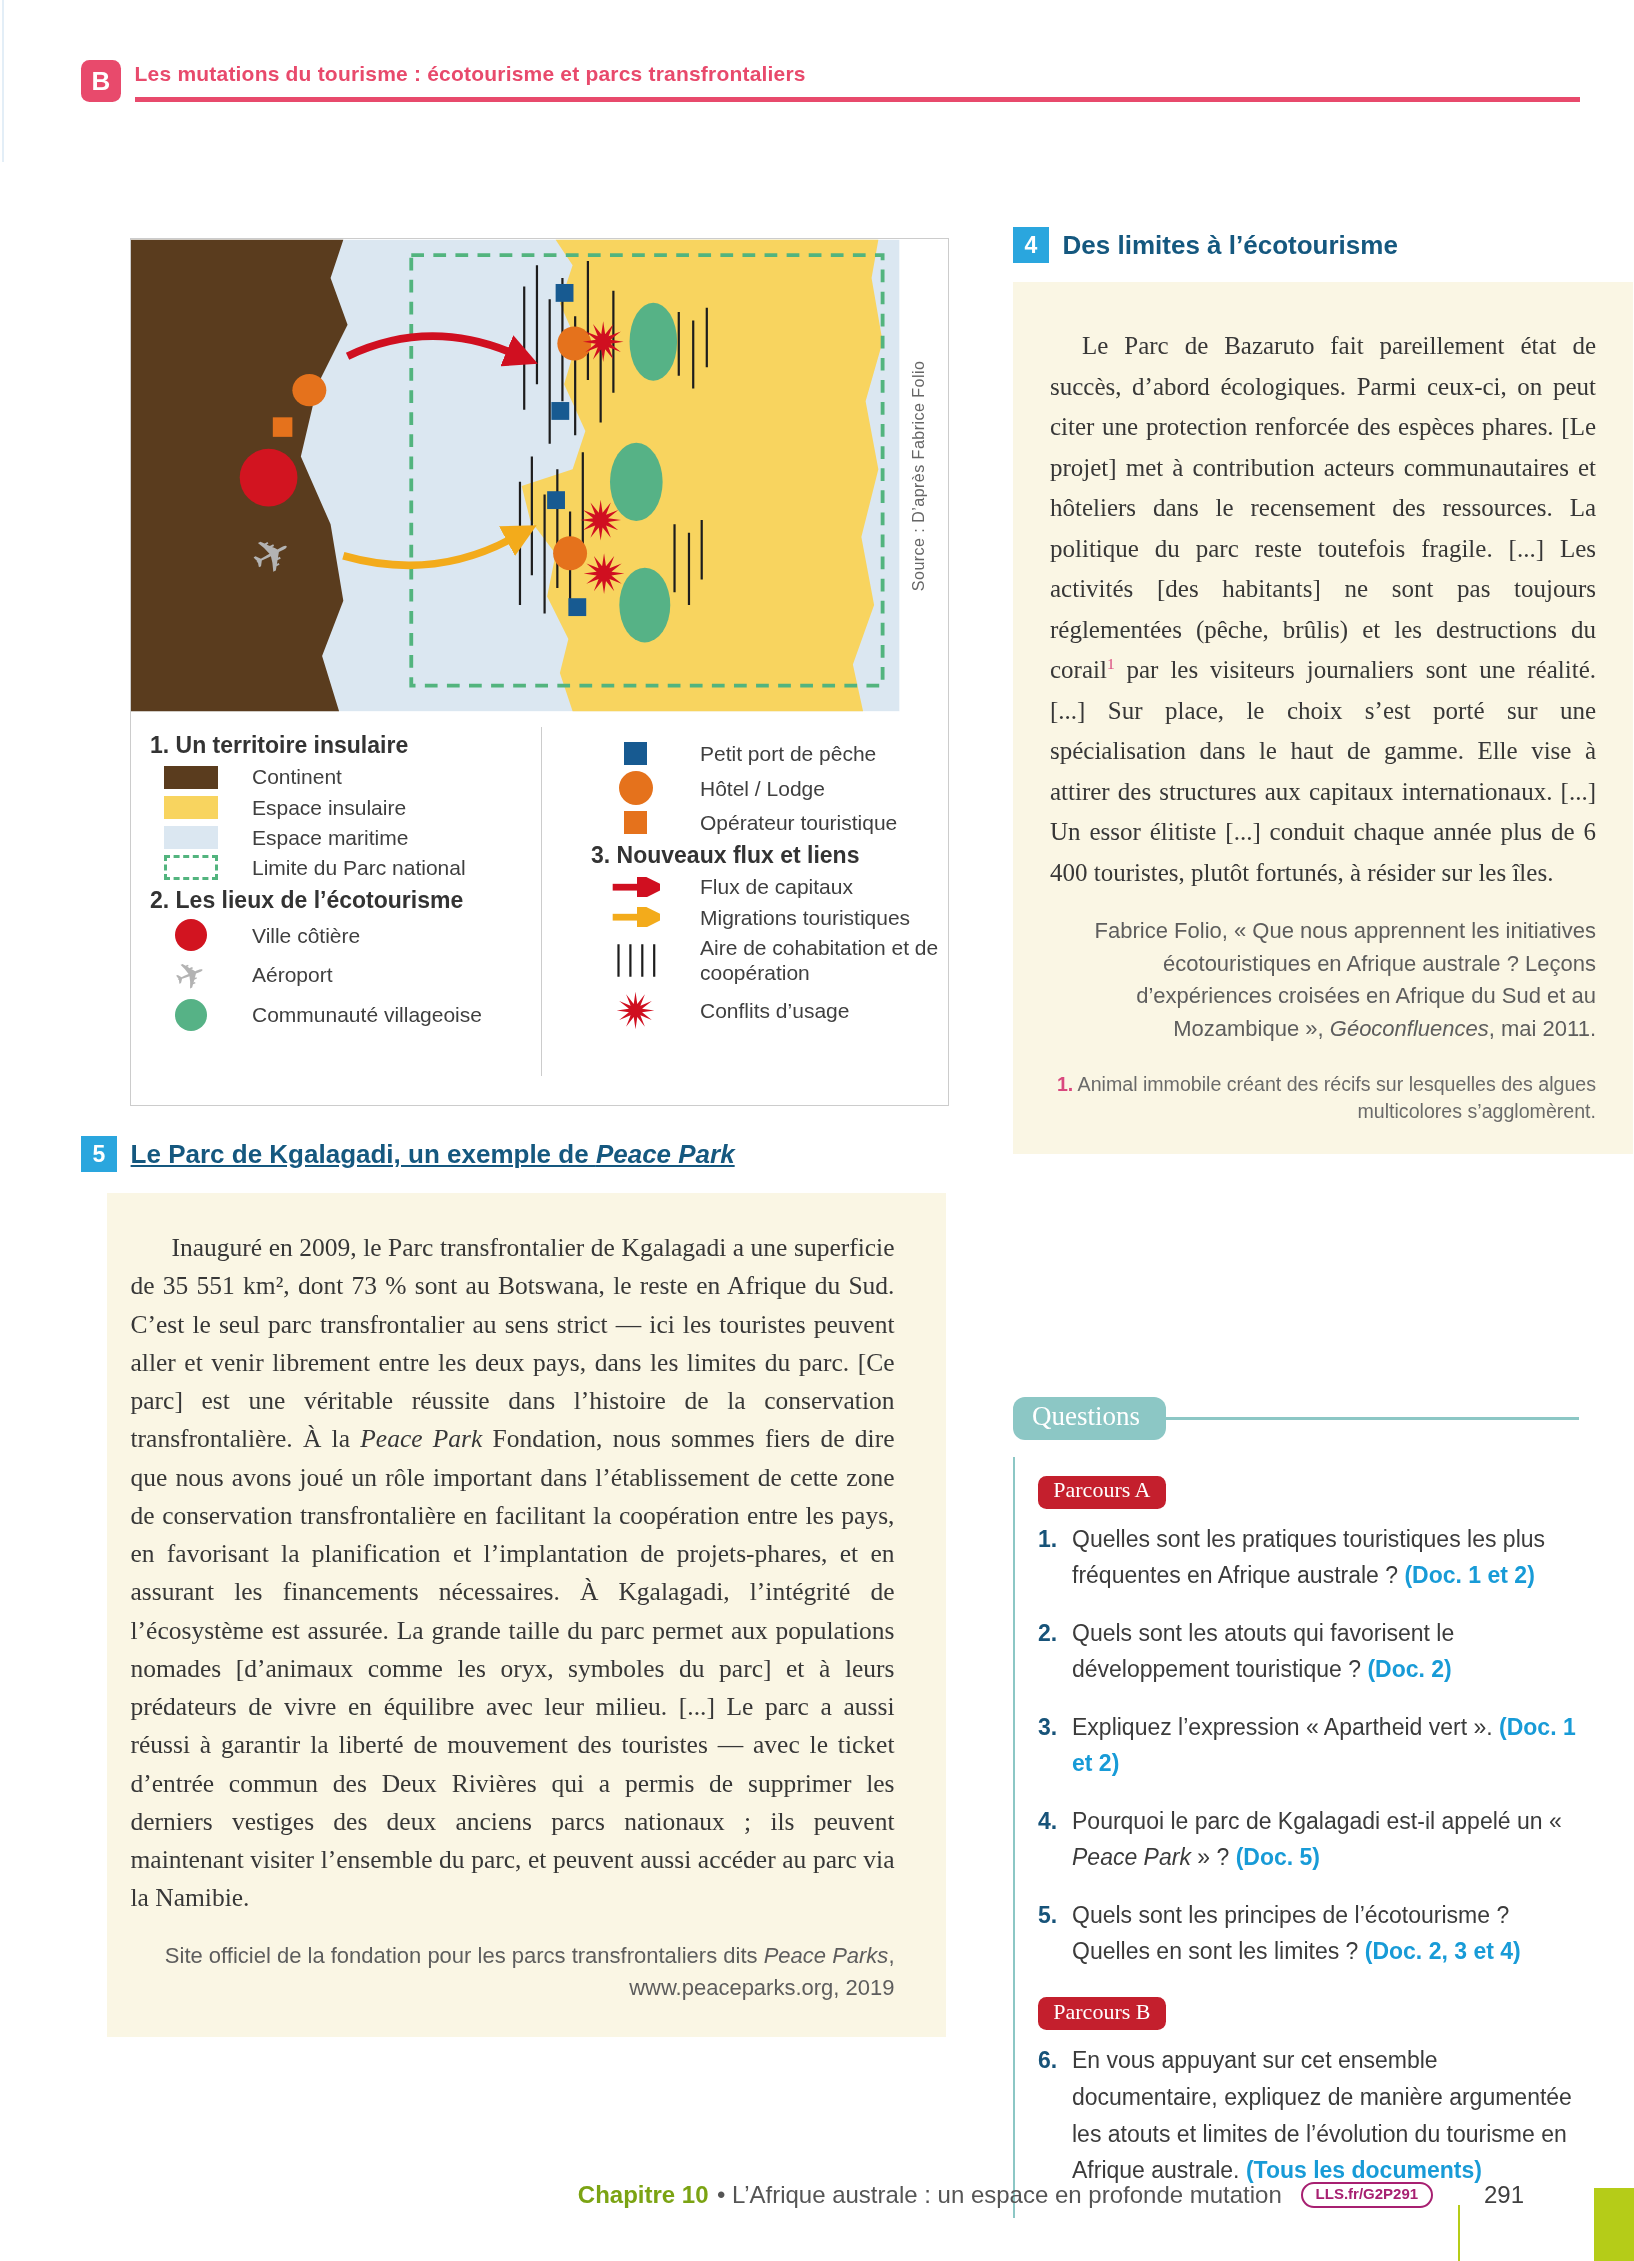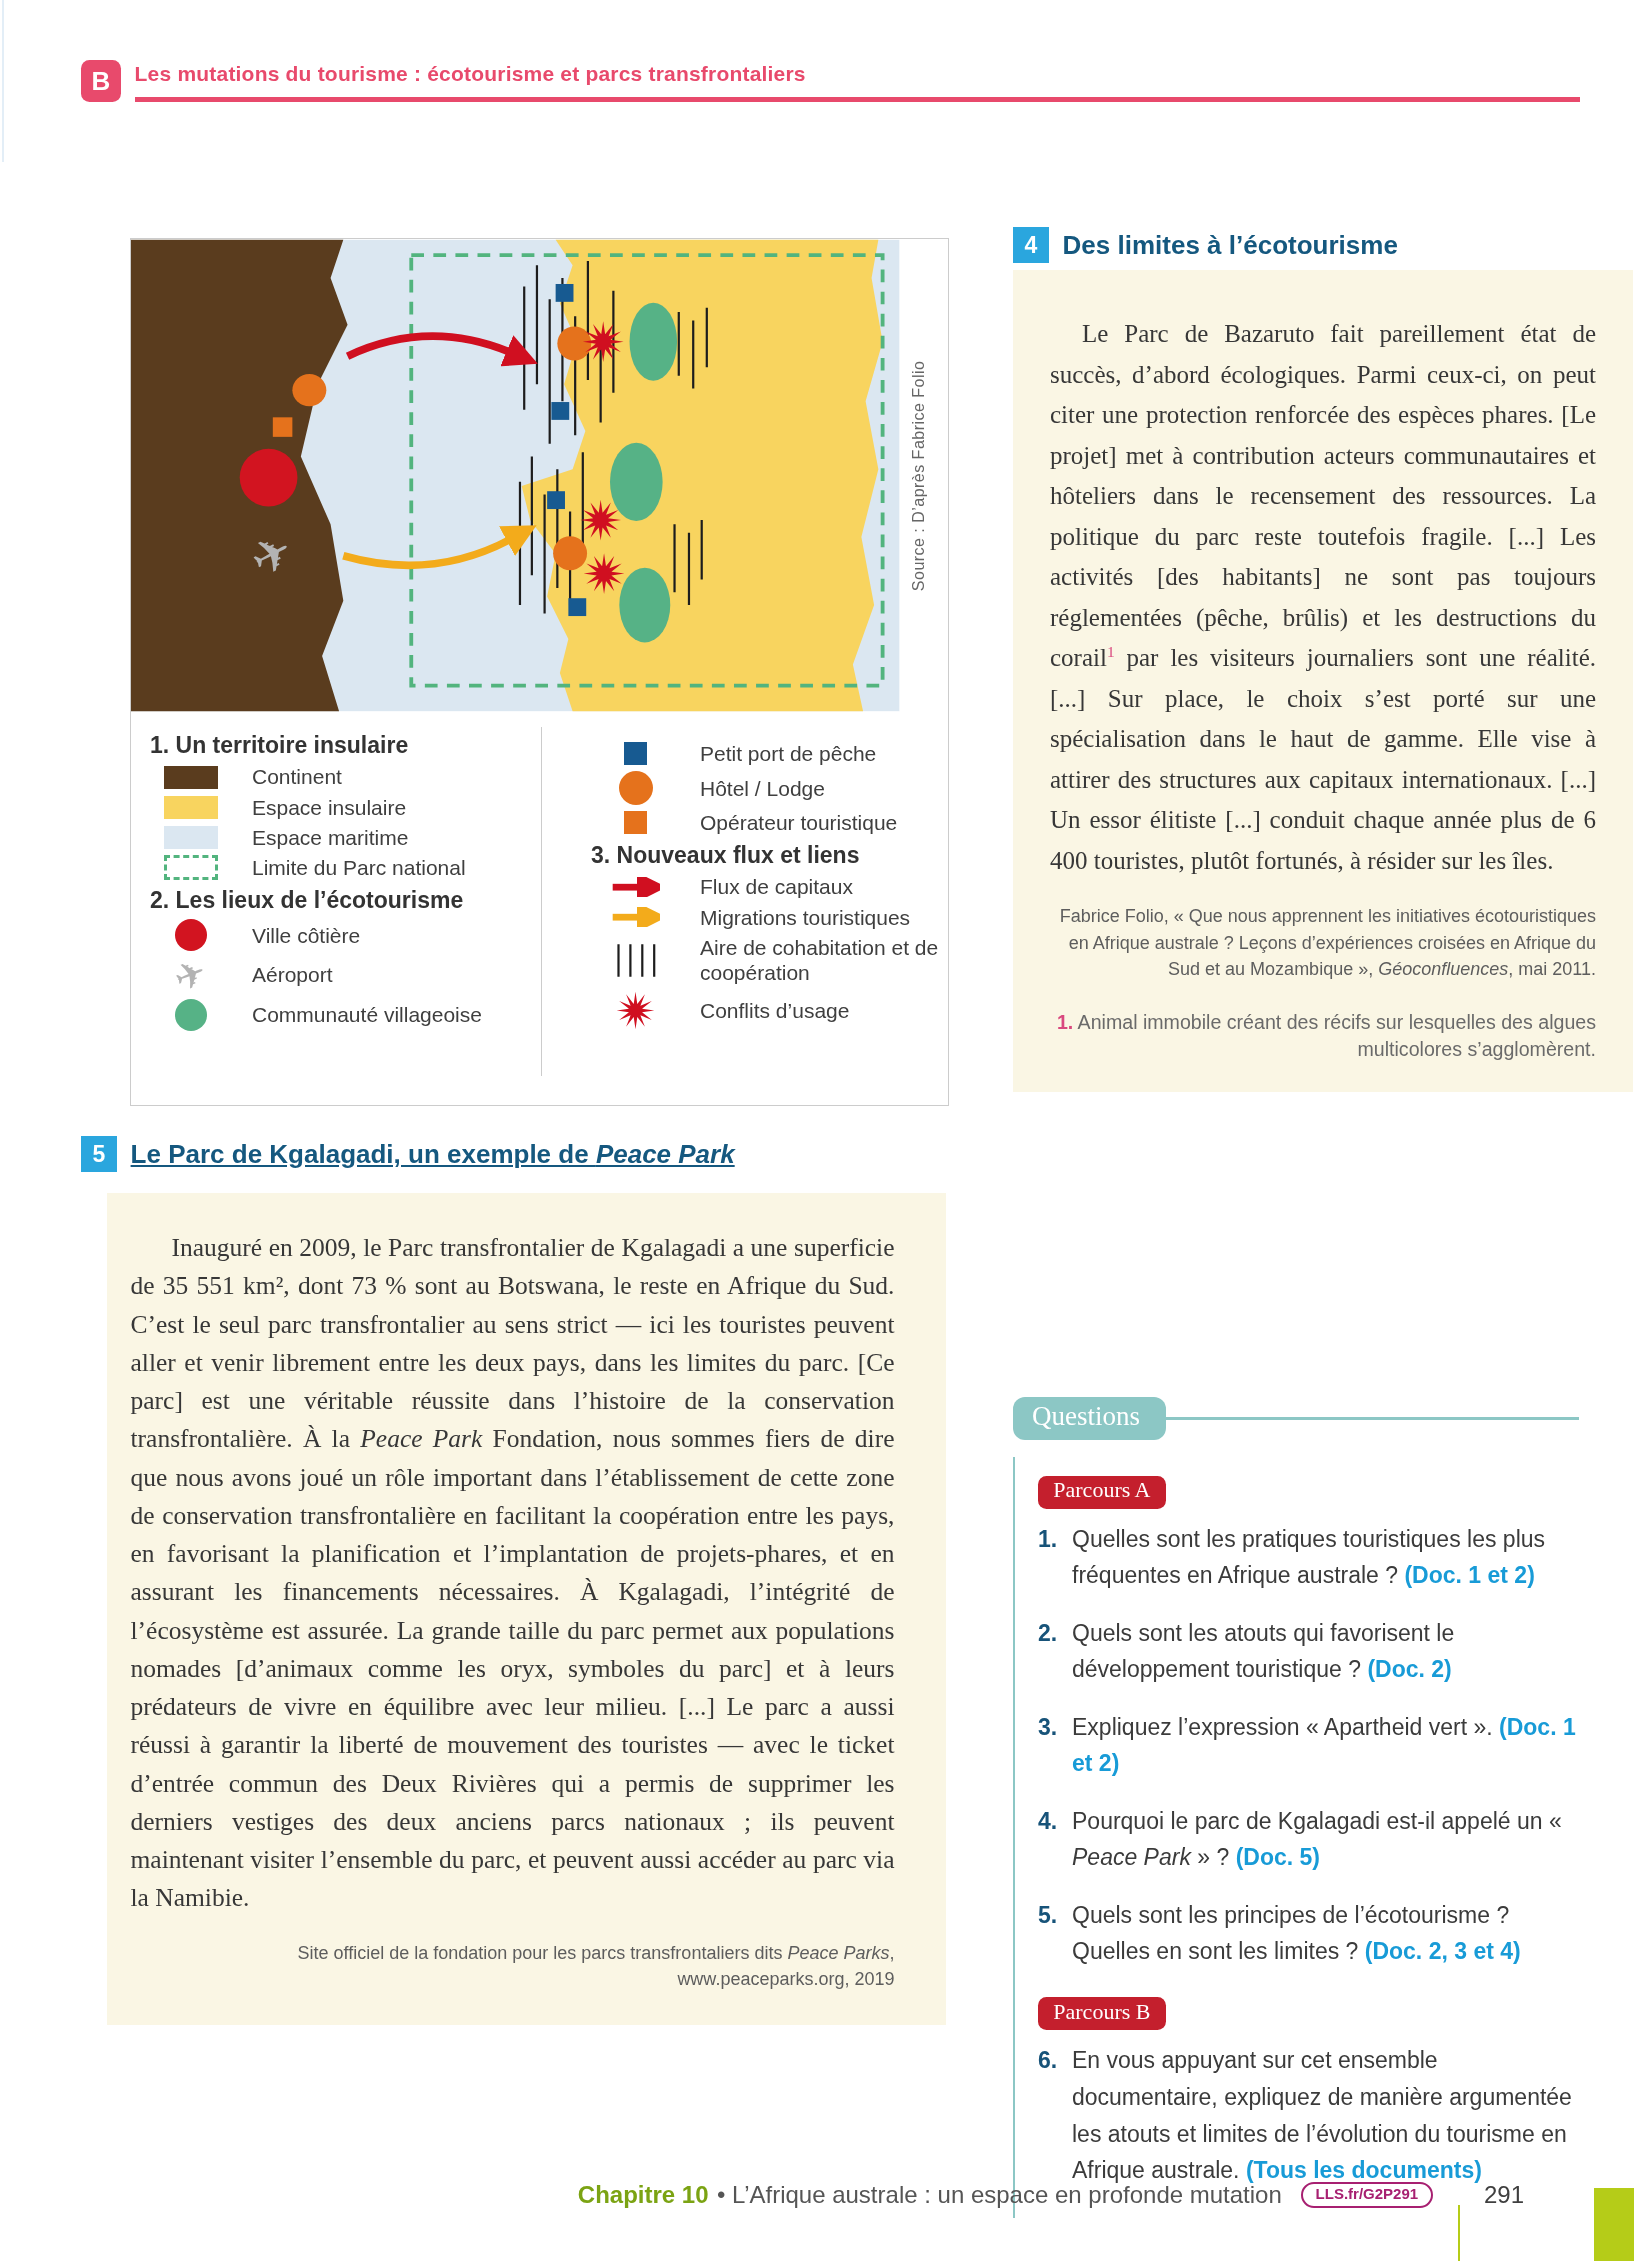--- a/index.html
+++ b/index.html
@@ -69,27 +69,27 @@
   .sw-circle{ border-radius:50%; }
   .sw-red{ width:32px; height:32px; background:var(--city-red); }
   .sw-green{ width:32px; height:32px; background:var(--village-green); }
   .sw-orangec{ width:34px; height:34px; background:var(--orange); }
   .sw-bluesq{ width:23px; height:23px; background:var(--port-blue); }
   .sw-orangesq{ width:23px; height:23px; background:var(--orange); }
   .sw-plane{ font-size:37px; color:var(--plane-gray); transform:rotate(-22deg); line-height:1; }
 
   
   .cream{ background:var(--cream); }
-  .doc4-box{ margin-top:5px; padding:44px 37px 29px 37px; }
+  .doc4-box{ margin-top:17px; padding:44px 37px 29px 37px; }
   .doc5-box{ margin:19px 0 0 25.5px; width:839px; padding:36px 51px 32px 24px; }
   .serif{ font-family:"Liberation Serif", serif; color:var(--body-text); text-align:justify; }
   .doc4-body{ font-size:25px; line-height:1.62; text-indent:32px; margin:0; }
   .doc5-body{ font-size:25.5px; line-height:1.5; text-indent:41px; margin:0; }
   sup.fn{ color:var(--footnote-pink); font-size:15.3px; }
-  .attribution{ font-size:18px; color:var(--gray-text); text-align:right; line-height:1.48; margin:22px 0 0 0; }
+  .attribution{ font-size:22px; color:var(--gray-text); text-align:right; line-height:1.48; margin:22px 0 0 0; }
   .footnote{ font-size:19.6px; color:#6a6a6a; line-height:1.38; margin:25.5px 0 0 0; text-align:right; }
   .fn-num{ color:var(--footnote-pink); font-weight:bold; }
 
   
   .q-section{ position:absolute; left:0; top:1171px; width:566px; }
   .q-head{ display:flex; align-items:center; }
   .q-label{ font-family:"Liberation Serif", serif; background:var(--teal); color:#fff; font-size:27px;
             padding:4.3px 25.5px 7.7px 19px; border-radius:12px; }
   .q-line{ flex:1; height:2.6px; background:var(--teal); }
   .q-body{ margin-top:17px; border-left:2.6px solid var(--teal); padding:12px 0 8.5px 23px; }

